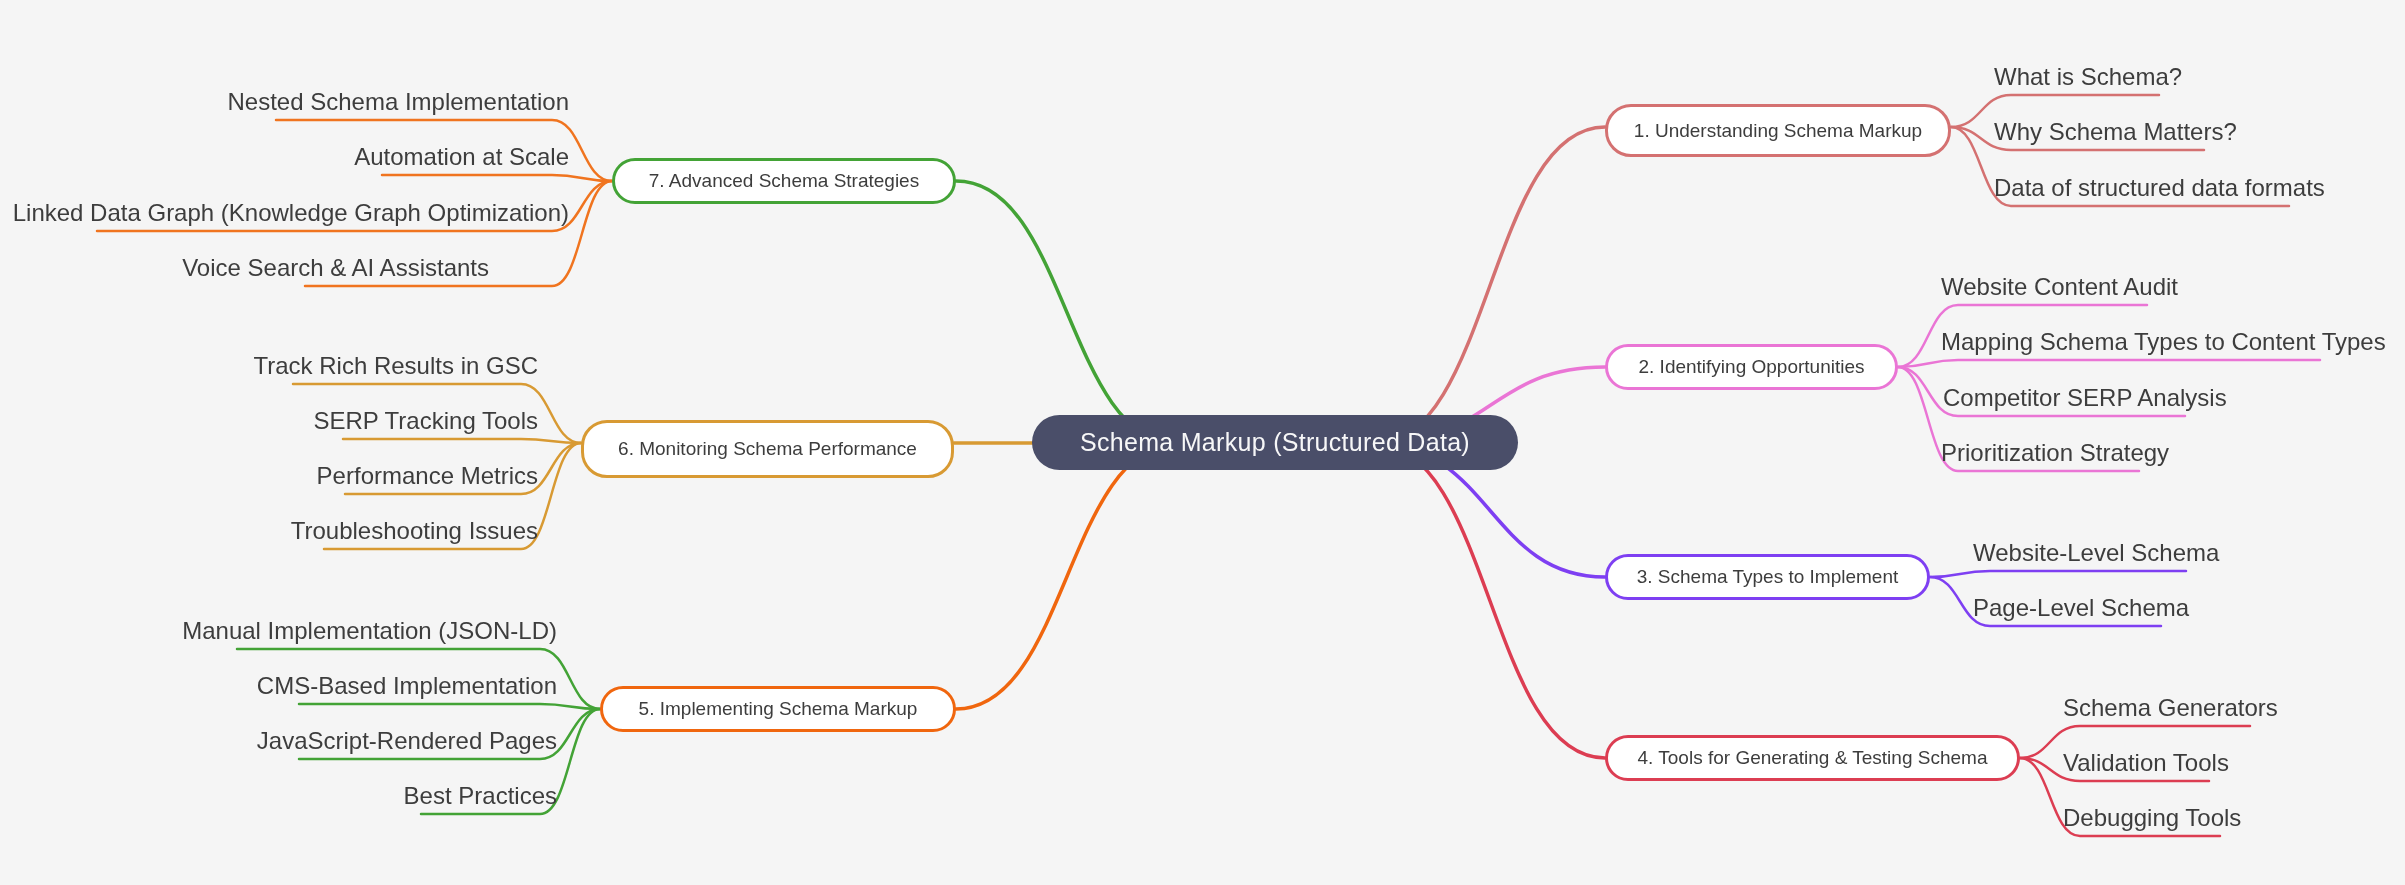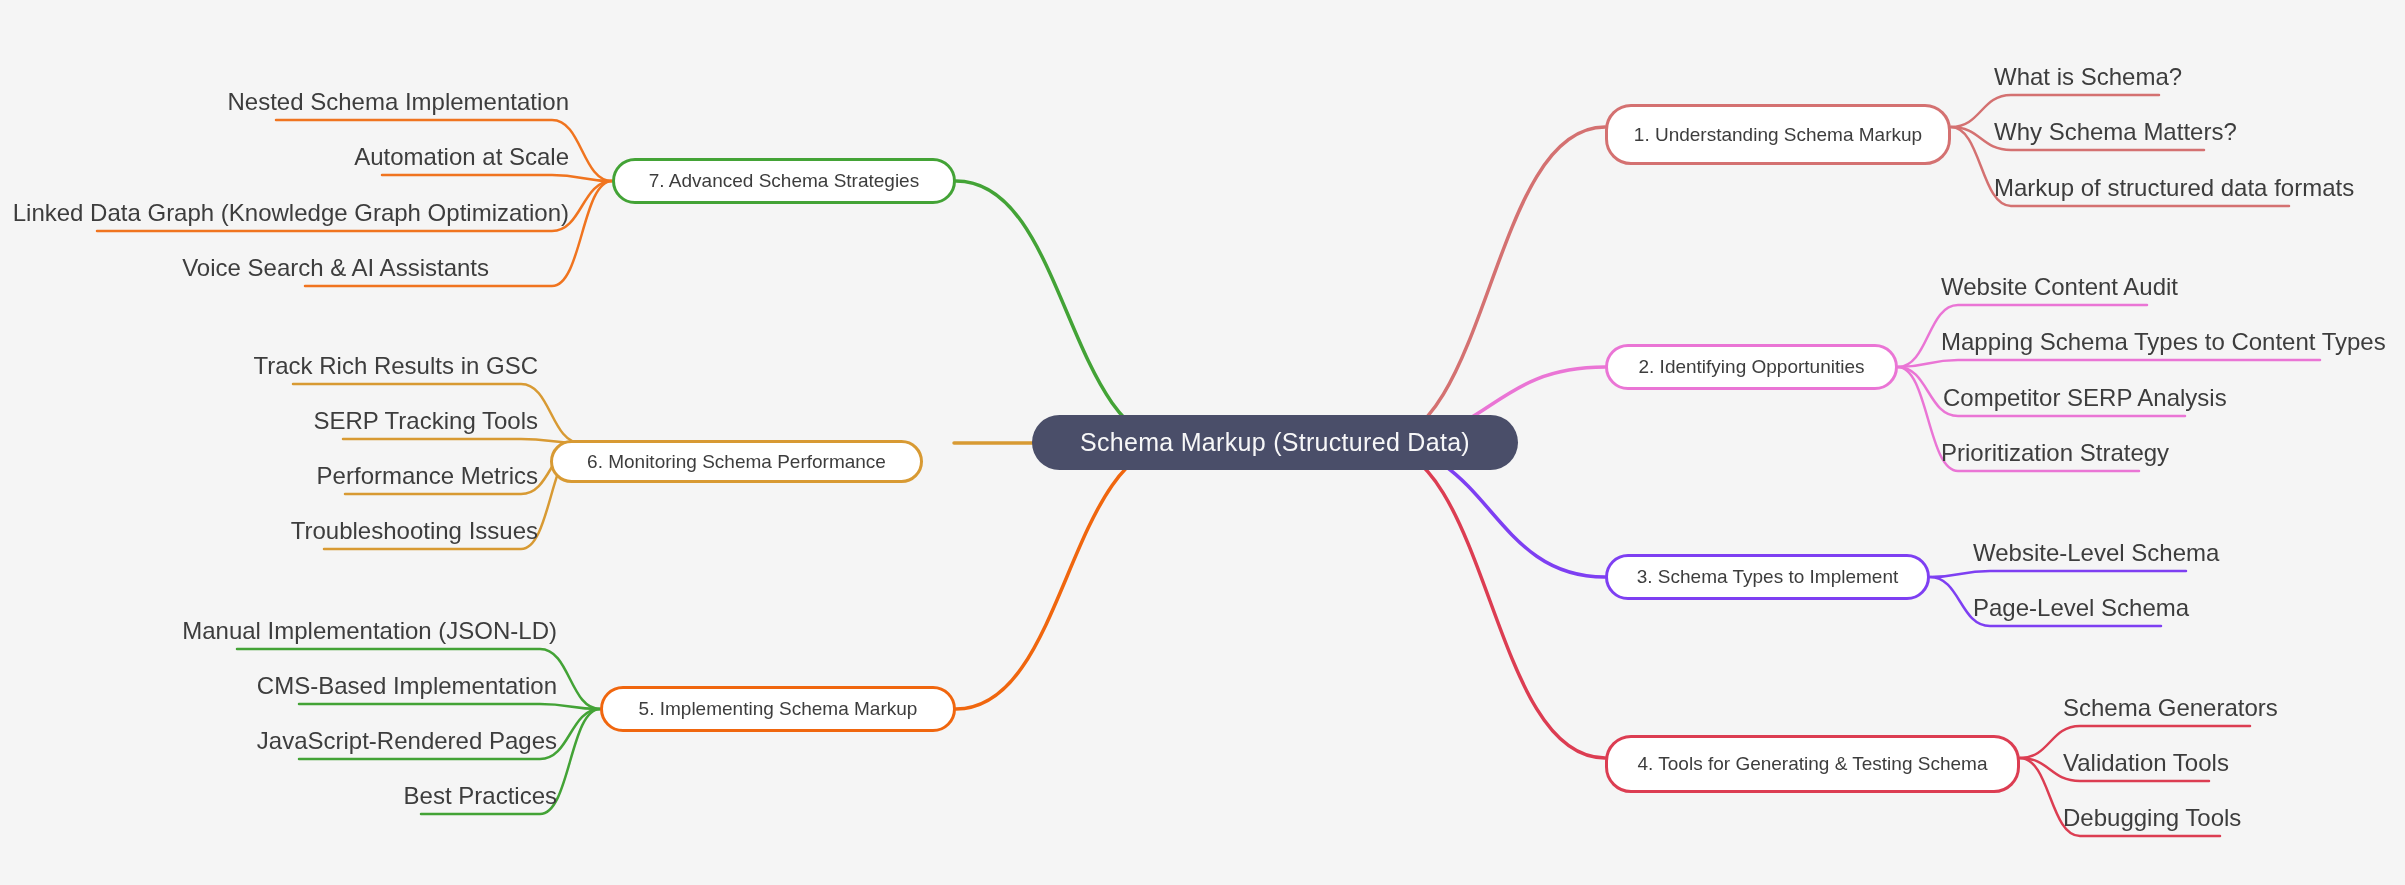--- a/index.html
+++ b/index.html
@@ -56,42 +56,42 @@
       <path d="M 600 709 C 570 709 570 814 540 814 L 421 814" stroke="#43a336" stroke-width="2.5" fill="none" stroke-linecap="round"></path>
       <path d="M 581 443 C 551 443 551 384 521 384 L 293 384" stroke="#d89a33" stroke-width="2.5" fill="none" stroke-linecap="round"></path>
       <path d="M 581 443 C 551 443 551 439 521 439 L 343 439" stroke="#d89a33" stroke-width="2.5" fill="none" stroke-linecap="round"></path>
       <path d="M 581 443 C 551 443 551 494 521 494 L 345 494" stroke="#d89a33" stroke-width="2.5" fill="none" stroke-linecap="round"></path>
       <path d="M 581 443 C 551 443 551 549 521 549 L 324 549" stroke="#d89a33" stroke-width="2.5" fill="none" stroke-linecap="round"></path>
       <path d="M 612 181 C 582 181 582 120 552 120 L 276 120" stroke="#f0741f" stroke-width="2.5" fill="none" stroke-linecap="round"></path>
       <path d="M 612 181 C 582 181 582 175 552 175 L 382 175" stroke="#f0741f" stroke-width="2.5" fill="none" stroke-linecap="round"></path>
       <path d="M 612 181 C 582 181 582 231 552 231 L 97 231" stroke="#f0741f" stroke-width="2.5" fill="none" stroke-linecap="round"></path>
       <path d="M 612 181 C 582 181 582 286 552 286 L 305 286" stroke="#f0741f" stroke-width="2.5" fill="none" stroke-linecap="round"></path>
     </svg>
-<div class="node-pill" style="left: 1605px; top: 104px; width: 346px; height: 61px; border-color: rgb(212, 113, 113);">1. Understanding Schema Markup</div>
+<div class="node-pill" style="left: 1605px; top: 104px; width: 346px; height: 53px; border-color: rgb(212, 113, 113);">1. Understanding Schema Markup</div>
     <div class="kid-label" style="top: 64px; left: 1994px;">What is Schema?</div>
     <div class="kid-label" style="top: 119px; left: 1994px;">Why Schema Matters?</div>
-    <div class="kid-label" style="top: 175px; left: 1994px;">Markup of structured data formats</div>
+    <div class="kid-label" style="top: 175px; left: 1994px;">Data of structured data formats</div>
     <div class="node-pill" style="left: 1605px; top: 344px; width: 293px; height: 46px; border-color: rgb(234, 117, 213);">2. Identifying Opportunities</div>
     <div class="kid-label" style="top: 274px; left: 1941px;">Website Content Audit</div>
     <div class="kid-label" style="top: 329px; left: 1941px;">Mapping Schema Types to Content Types</div>
     <div class="kid-label" style="top: 385px; left: 1943px;">Competitor SERP Analysis</div>
     <div class="kid-label" style="top: 440px; left: 1941px;">Prioritization Strategy</div>
     <div class="node-pill" style="left: 1605px; top: 554px; width: 325px; height: 46px; border-color: rgb(126, 63, 242);">3. Schema Types to Implement</div>
     <div class="kid-label" style="top: 540px; left: 1973px;">Website-Level Schema</div>
     <div class="kid-label" style="top: 595px; left: 1973px;">Page-Level Schema</div>
-    <div class="node-pill" style="left: 1605px; top: 735px; width: 415px; height: 58px; border-color: rgb(220, 61, 82); text-align: right;">4. Tools for Generating &amp; Testing Schema</div>
+    <div class="node-pill" style="left: 1605px; top: 735px; width: 415px; height: 46px; border-color: rgb(220, 61, 82); text-align: right;">4. Tools for Generating &amp; Testing Schema</div>
     <div class="kid-label" style="top: 695px; left: 2063px;">Schema Generators</div>
     <div class="kid-label" style="top: 750px; left: 2063px;">Validation Tools</div>
     <div class="kid-label" style="top: 805px; left: 2063px;">Debugging Tools</div>
     <div class="node-pill" style="left: 600px; top: 686px; width: 356px; height: 46px; border-color: rgb(240, 102, 14);">5. Implementing Schema Markup</div>
     <div class="kid-label" style="top: 618px; right: 1848px; text-align: right;">Manual Implementation (JSON-LD)</div>
     <div class="kid-label" style="top: 673px; right: 1848px; text-align: right;">CMS-Based Implementation</div>
     <div class="kid-label" style="top: 728px; right: 1848px; text-align: right;">JavaScript-Rendered Pages</div>
     <div class="kid-label" style="top: 783px; right: 1848px; text-align: right;">Best Practices</div>
-    <div class="node-pill" style="left: 550px; top: 420px; width: 373px; height: 43px; border-color: rgb(216, 154, 51); margin-top: 20px;">6. Monitoring Schema Performance</div>
+    <div class="node-pill" style="left: 581px; top: 420px; width: 373px; height: 58px; border-color: rgb(216, 154, 51);">6. Monitoring Schema Performance</div>
     <div class="kid-label" style="top: 353px; right: 1867px; text-align: right;">Track Rich Results in GSC</div>
     <div class="kid-label" style="top: 408px; right: 1867px; text-align: right;">SERP Tracking Tools</div>
     <div class="kid-label" style="top: 463px; right: 1867px; text-align: right;">Performance Metrics</div>
     <div class="kid-label" style="top: 518px; right: 1867px; text-align: right;">Troubleshooting Issues</div>
     <div class="node-pill" style="left: 612px; top: 158px; width: 344px; height: 46px; border-color: rgb(67, 163, 54);">7. Advanced Schema Strategies</div>
     <div class="kid-label" style="top: 89px; right: 1836px; text-align: center;">Nested Schema Implementation</div>
     <div class="kid-label" style="top: 144px; right: 1836px; text-align: right;">Automation at Scale</div>
     <div class="kid-label" style="top: 200px; right: 1836px; text-align: right;">Linked Data Graph (Knowledge Graph Optimization)</div>
     <div class="kid-label" style="top: 255px; right: 1916px; text-align: left; margin-left: 12px;">Voice Search &amp; AI Assistants</div>
     <div class="central-pill" style="left: 1032px; top: 415px; width: 486px; height: 55px; background: rgb(74, 78, 105); color: rgb(247, 247, 248);">Schema Markup (Structured Data)</div>

